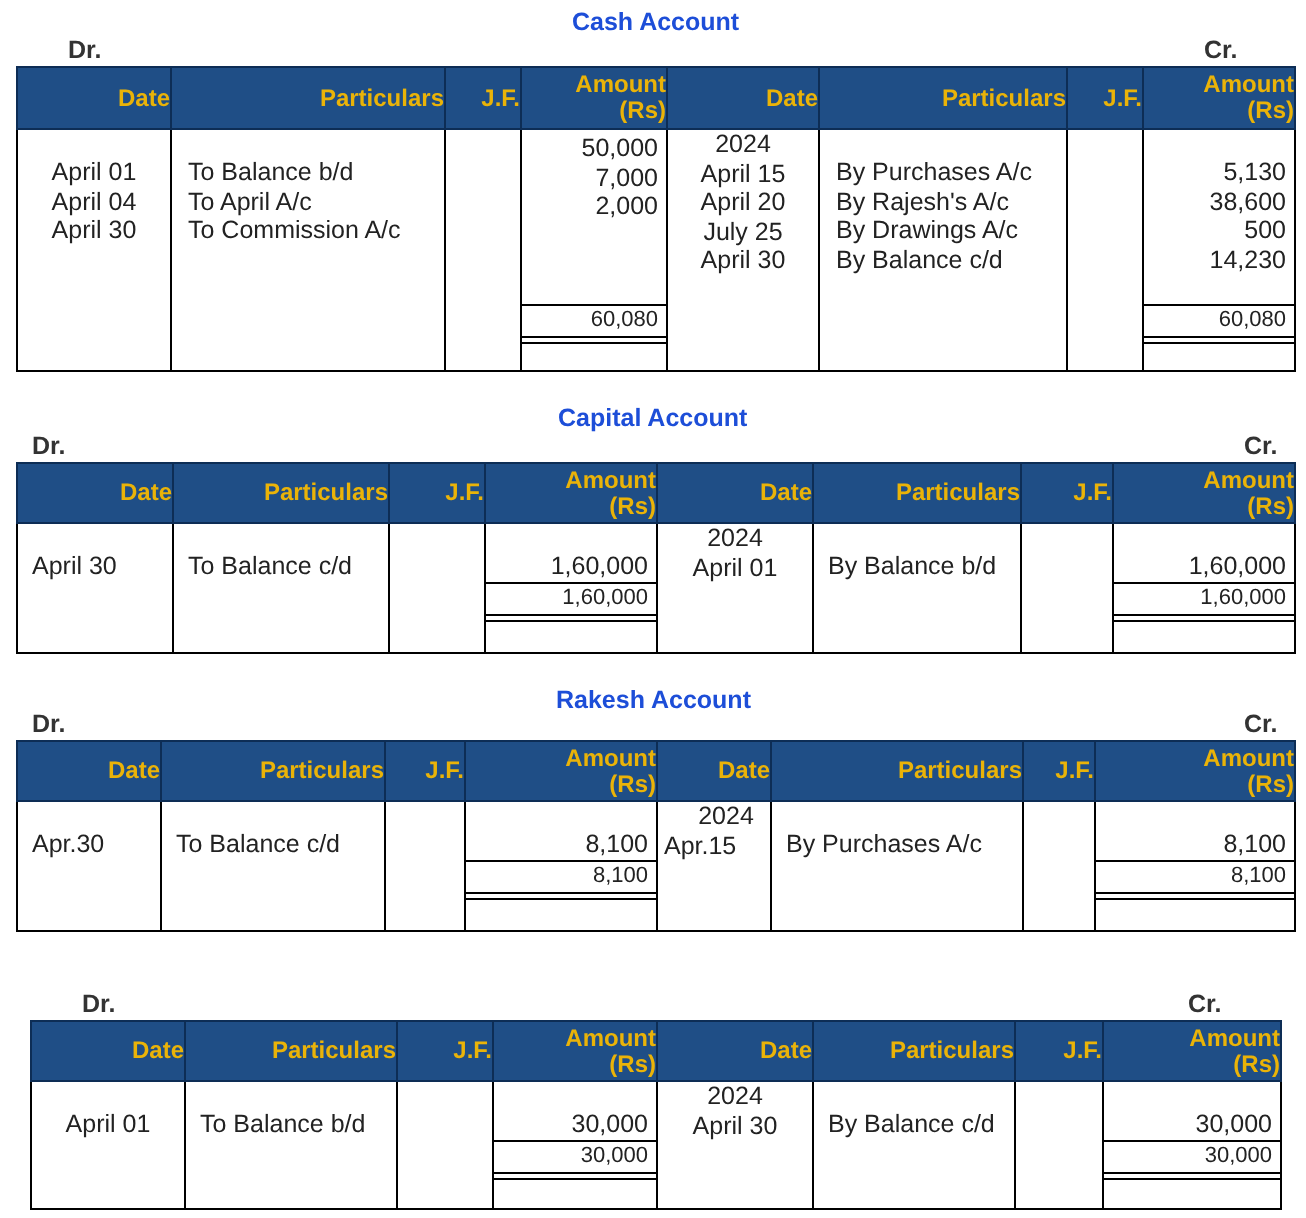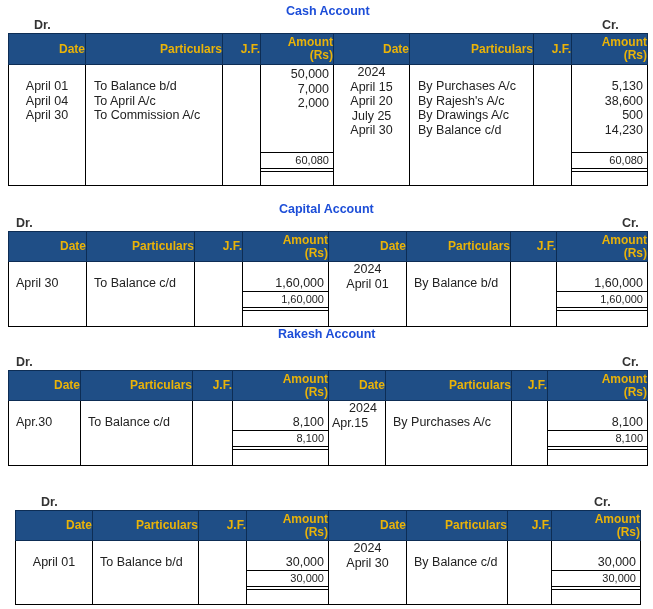--- a/index.html
+++ b/index.html
@@ -155,21 +155,21 @@
             <div class="num" style="padding-top:14px">1,60,000</div>
         <div class="totalline" style="top:29px">1,60,000</div>
         <div class="dbl" style="top:45px"></div>
           </td>
     </tr>
   </tbody>
     </table>
 </div>
 
 <div>
-  <div class="title" style="left:278px;top:327px;">Rakesh Account</div>
+  <div class="title" style="left:278px;top:343px;">Rakesh Account</div>
   <div class="drcr" style="left:16px;top:355px;">Dr.</div>
   <div class="drcr" style="left:622px;top:355px;">Cr.</div>
   <table class="ledger" style="left:8px;top:370px;width:639px;">
     <colgroup>
         <col style="width:72px">
         <col style="width:112px">
         <col style="width:40px">
         <col style="width:96px">
         <col style="width:57px">
         <col style="width:126px">

